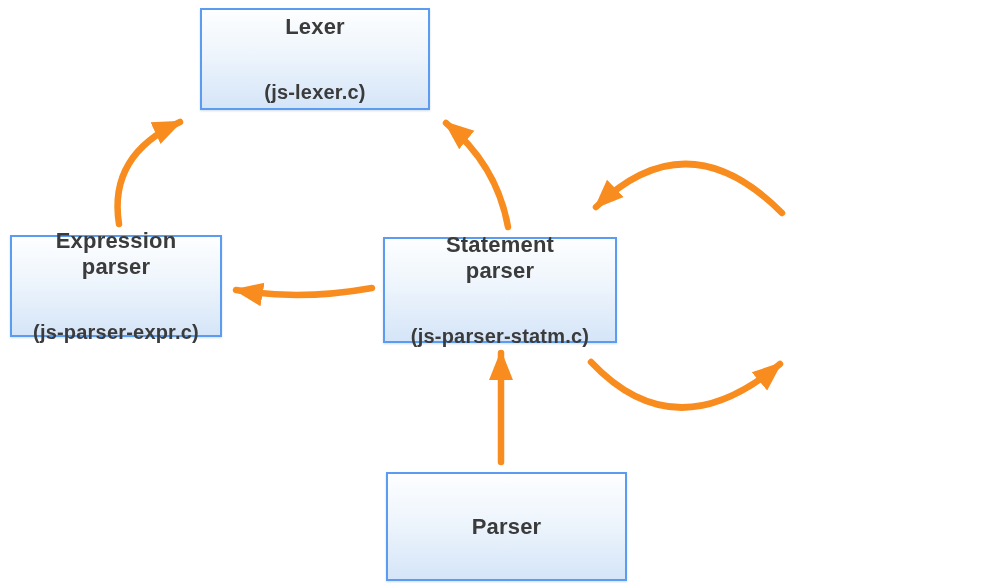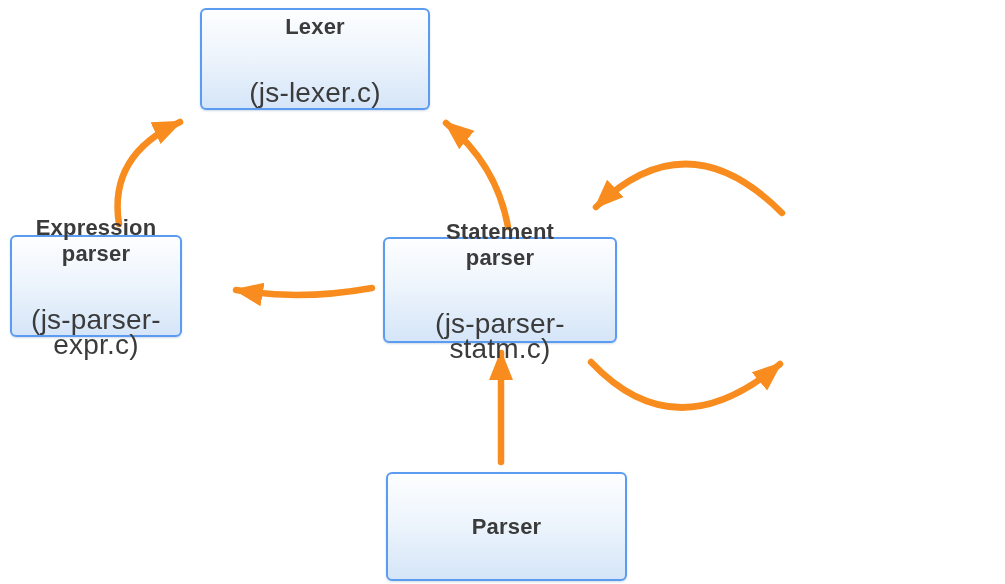--- a/index.html
+++ b/index.html
@@ -27,39 +27,39 @@
   }
   .node {
     position: absolute;
     display: flex;
     flex-direction: column;
     align-items: center;
     justify-content: center;
     text-align: center;
     background: linear-gradient(to bottom, #fdfeff 0%, #eef5fc 45%, #d5e5f8 100%);
     border: 2px solid #5b9bf0;
-    border-radius: 6px;
+    border-radius: 0;
     box-shadow: 0 1px 2px rgba(70,110,160,0.25);
     color: #3b3b3b;
   }
   .node .title {
     font-size: 22px;
     font-weight: 700;
     line-height: 26px;
     letter-spacing: 0.2px;
   }
   .node .subtitle {
-    font-size: 28px;
-    font-weight: 400;
+    font-size: 20px;
+    font-weight: 700;
     line-height: 25px;
     letter-spacing: 0.2px;
     margin-top: 40px;
   }
   .node-lexer      { left: 200px; top: 8px;   width: 230px; height: 102px; }
-  .node-expression { left: 10px;  top: 235px; width: 172px; height: 102px; }
+  .node-expression { left: 10px;  top: 235px; width: 212px; height: 102px; }
   .node-statement  { left: 383px; top: 237px; width: 234px; height: 106px; }
   .node-function   { left: 753px; top: 234px; width: 244px; height: 104px; }
   .node-parser     { left: 386px; top: 472px; width: 241px; height: 109px; }
 </style>
 </head>
 <body>
 
 <div class="canvas">
 
   <svg class="edges" viewBox="0 0 1005 584" xmlns="http://www.w3.org/2000/svg">

